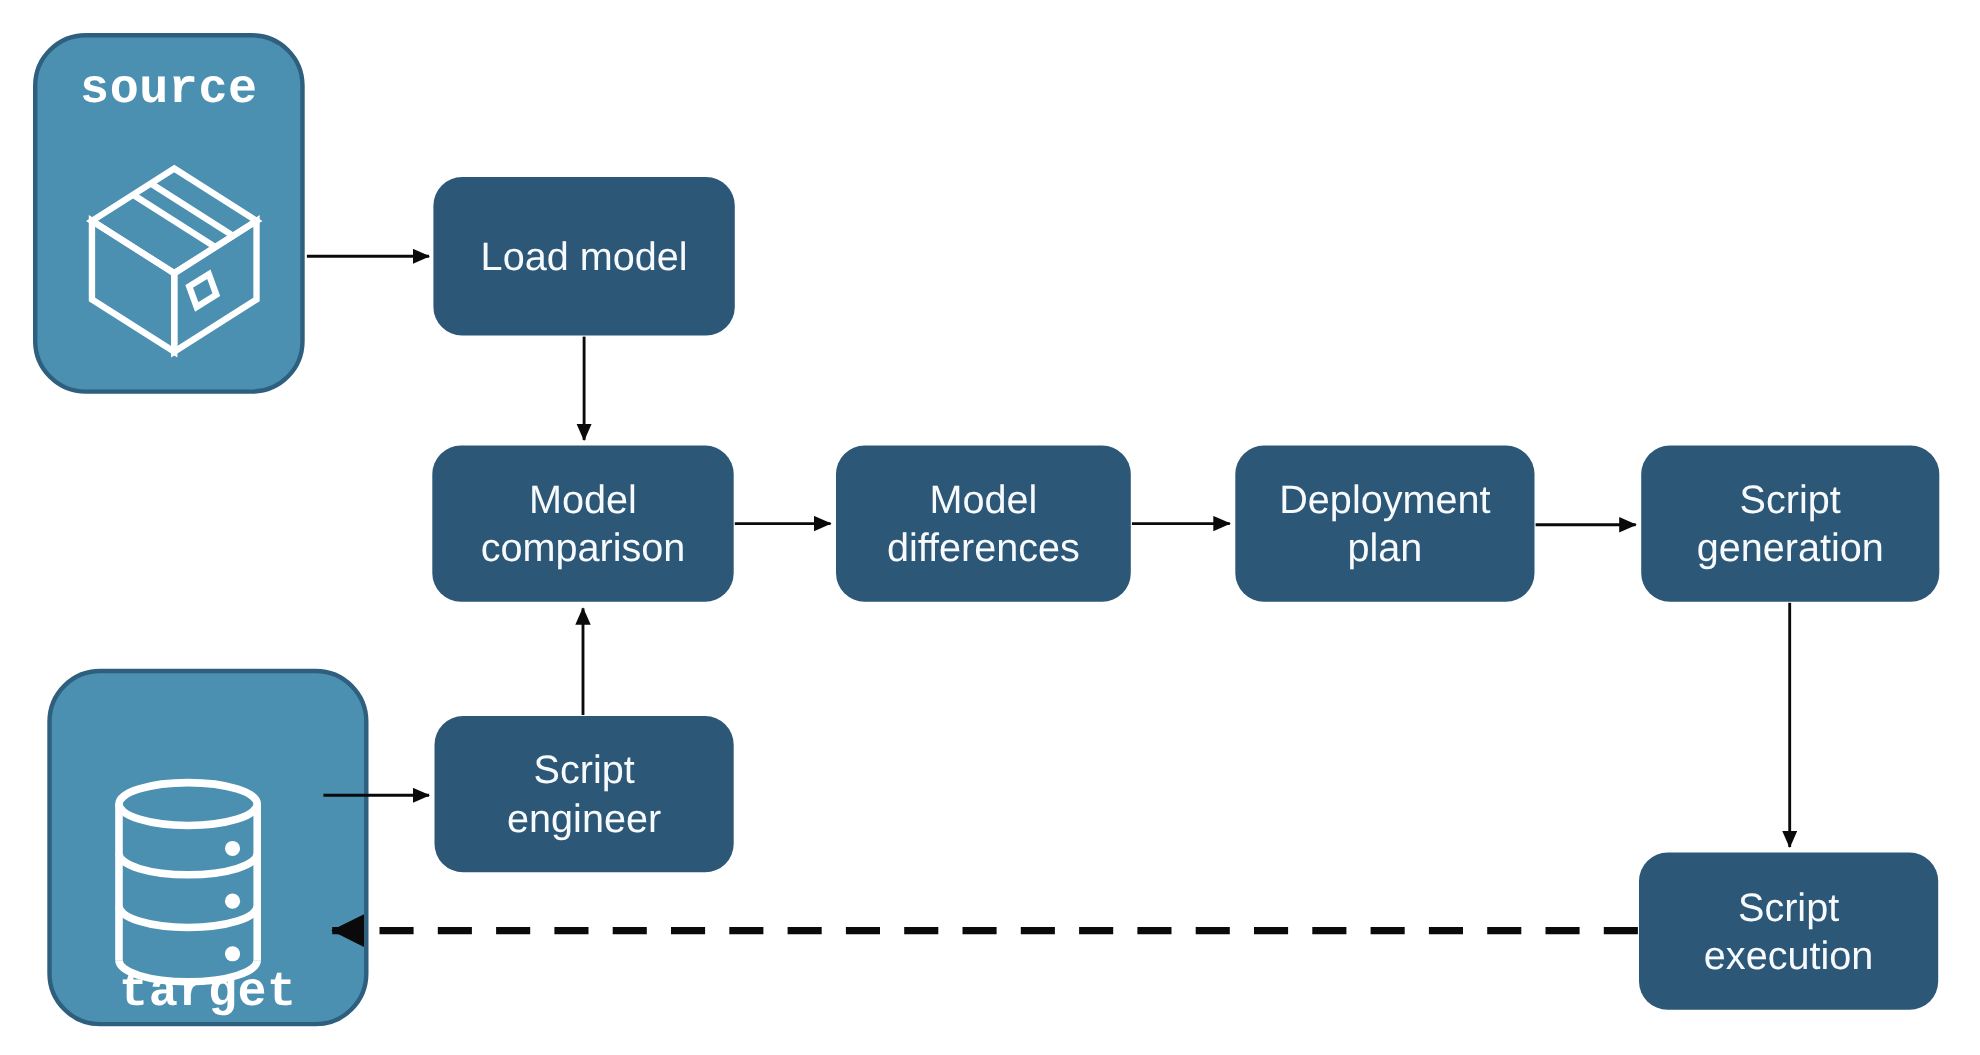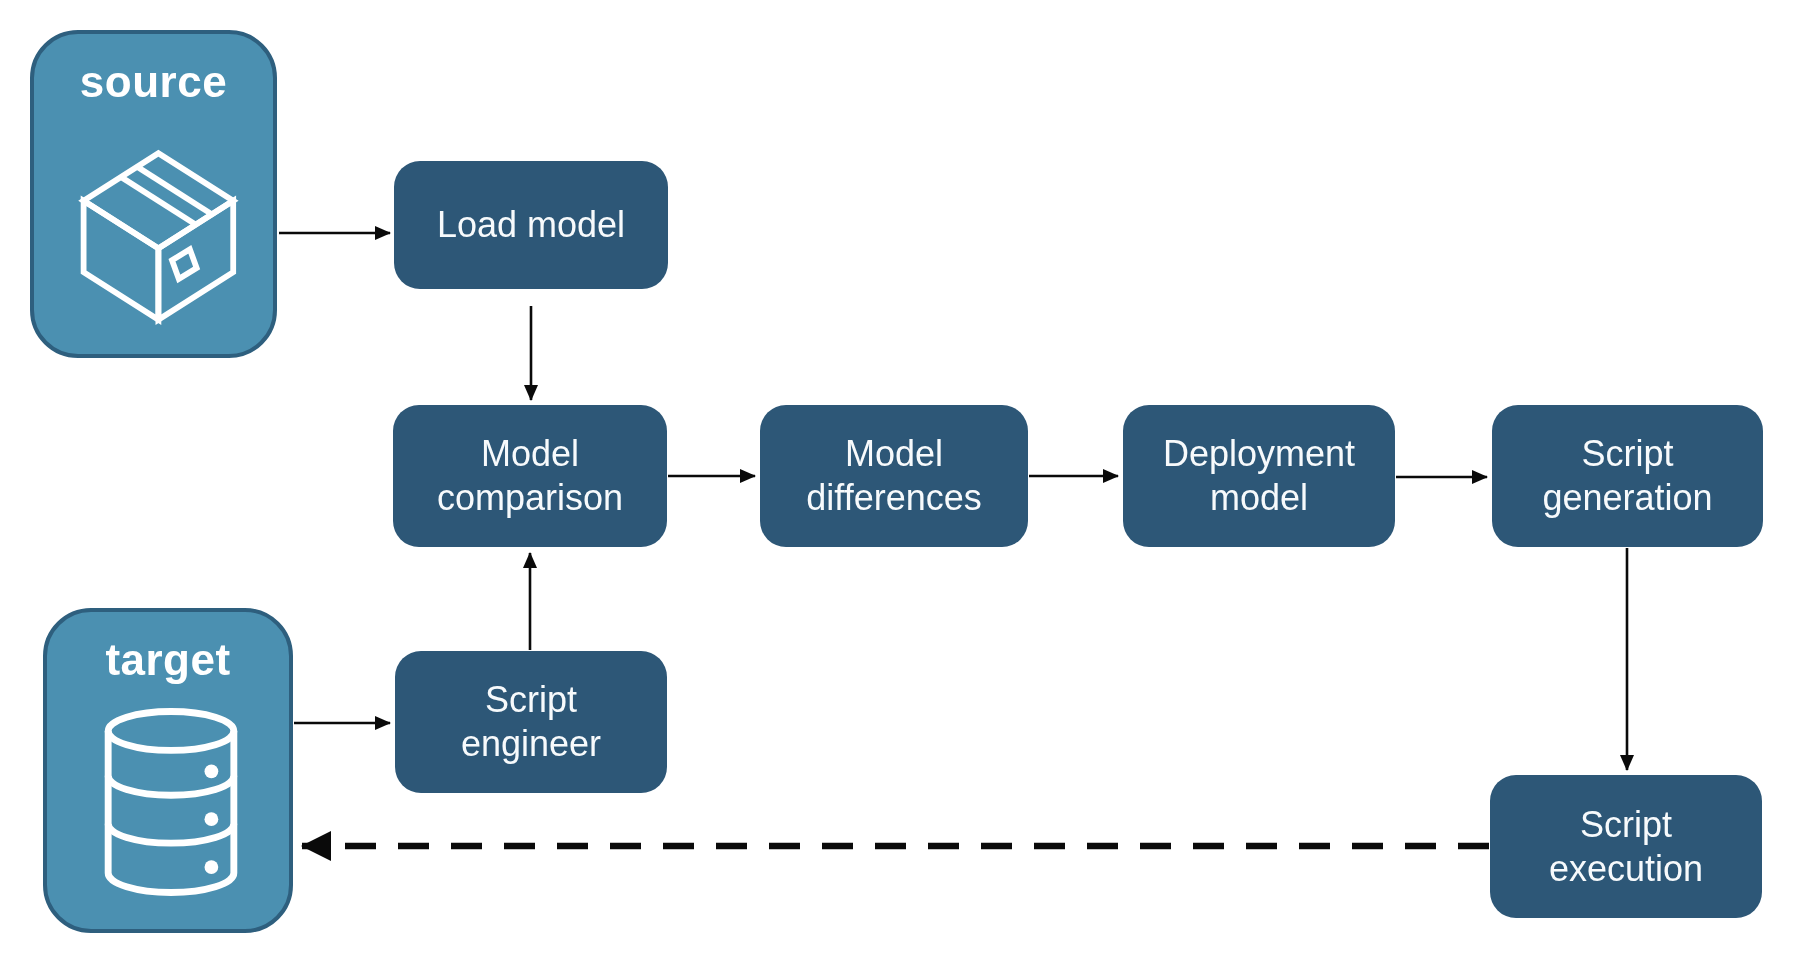--- a/index.html
+++ b/index.html
@@ -20,20 +20,21 @@
     overflow: hidden;
   }
   .container-box {
     position: absolute;
     background: var(--container-fill);
     border: 4px solid var(--container-border);
     border-radius: 48px;
     display: flex;
     flex-direction: column;
     align-items: center;
+    font-family: Liberation Mono, monospace;
   }
   .container-label {
     color: var(--label-text);
     font-weight: 700;
     font-size: 44px;
     line-height: 52px;
     margin-top: 22px;
     letter-spacing: 0.5px;
   }
   .container-icon { position: absolute; }
@@ -69,56 +70,56 @@
         <path d="M52 6 L96 34 L52 62 L8 34 Z"></path>
         <path d="M8 34 L8 76 L52 104 L52 62 Z"></path>
         <path d="M52 62 L96 34 L96 76 L52 104 Z"></path>
         <path d="M30 20 L74 48"></path>
         <path d="M39.5 14 L83.5 42"></path>
         <path d="M60 69 L70.5 62.5 L74.5 73.5 L64 80 Z"></path>
       </g>
     </svg>
   </div>
 
-  <div class="container-box" style="left:43px; top:608px; width:250px; height:325px;">
+  <div class="container-box" style="left:43px; top:608px; width:292px; height:325px;justify-content:flex-end;">
     <div class="container-label">target</div>
     <svg class="container-icon" style="left:49px; top:95px;" width="150" height="190" viewBox="0 0 100 127">
       <g fill="none" stroke="#ffffff" stroke-width="4.6">
         <ellipse cx="50" cy="16" rx="42" ry="13"></ellipse>
         <path d="M8 16 L8 111"></path>
         <path d="M92 16 L92 111"></path>
         <path d="M8 111 A42 13 0 0 0 92 111"></path>
         <path d="M8 46 A42 13 0 0 0 92 46"></path>
         <path d="M8 78 A42 13 0 0 0 92 78"></path>
       </g>
       <g fill="#ffffff" stroke="none">
         <circle cx="77" cy="43" r="4.6"></circle>
         <circle cx="77" cy="75" r="4.6"></circle>
         <circle cx="77" cy="107" r="4.6"></circle>
       </g>
     </svg>
   </div>
 
-  <div class="node" style="left:394px; top:161px; width:274px; height:128px;">
+  <div class="node" style="left:394px; top:161px; width:274px; height:144px;">
     <span>Load model</span>
   </div>
 
   <div class="node" style="left:393px; top:405px; width:274px; height:142px;">
     <span>Model
 comparison</span>
   </div>
 
   <div class="node" style="left:760px; top:405px; width:268px; height:142px;">
     <span>Model
 differences</span>
   </div>
 
   <div class="node" style="left:1123px; top:405px; width:272px; height:142px;">
     <span>Deployment
-model</span>
+plan</span>
   </div>
 
   <div class="node" style="left:1492px; top:405px; width:271px; height:142px;">
     <span>Script
 generation</span>
   </div>
 
   <div class="node" style="left:395px; top:651px; width:272px; height:142px;">
     <span>Script
 engineer</span>

